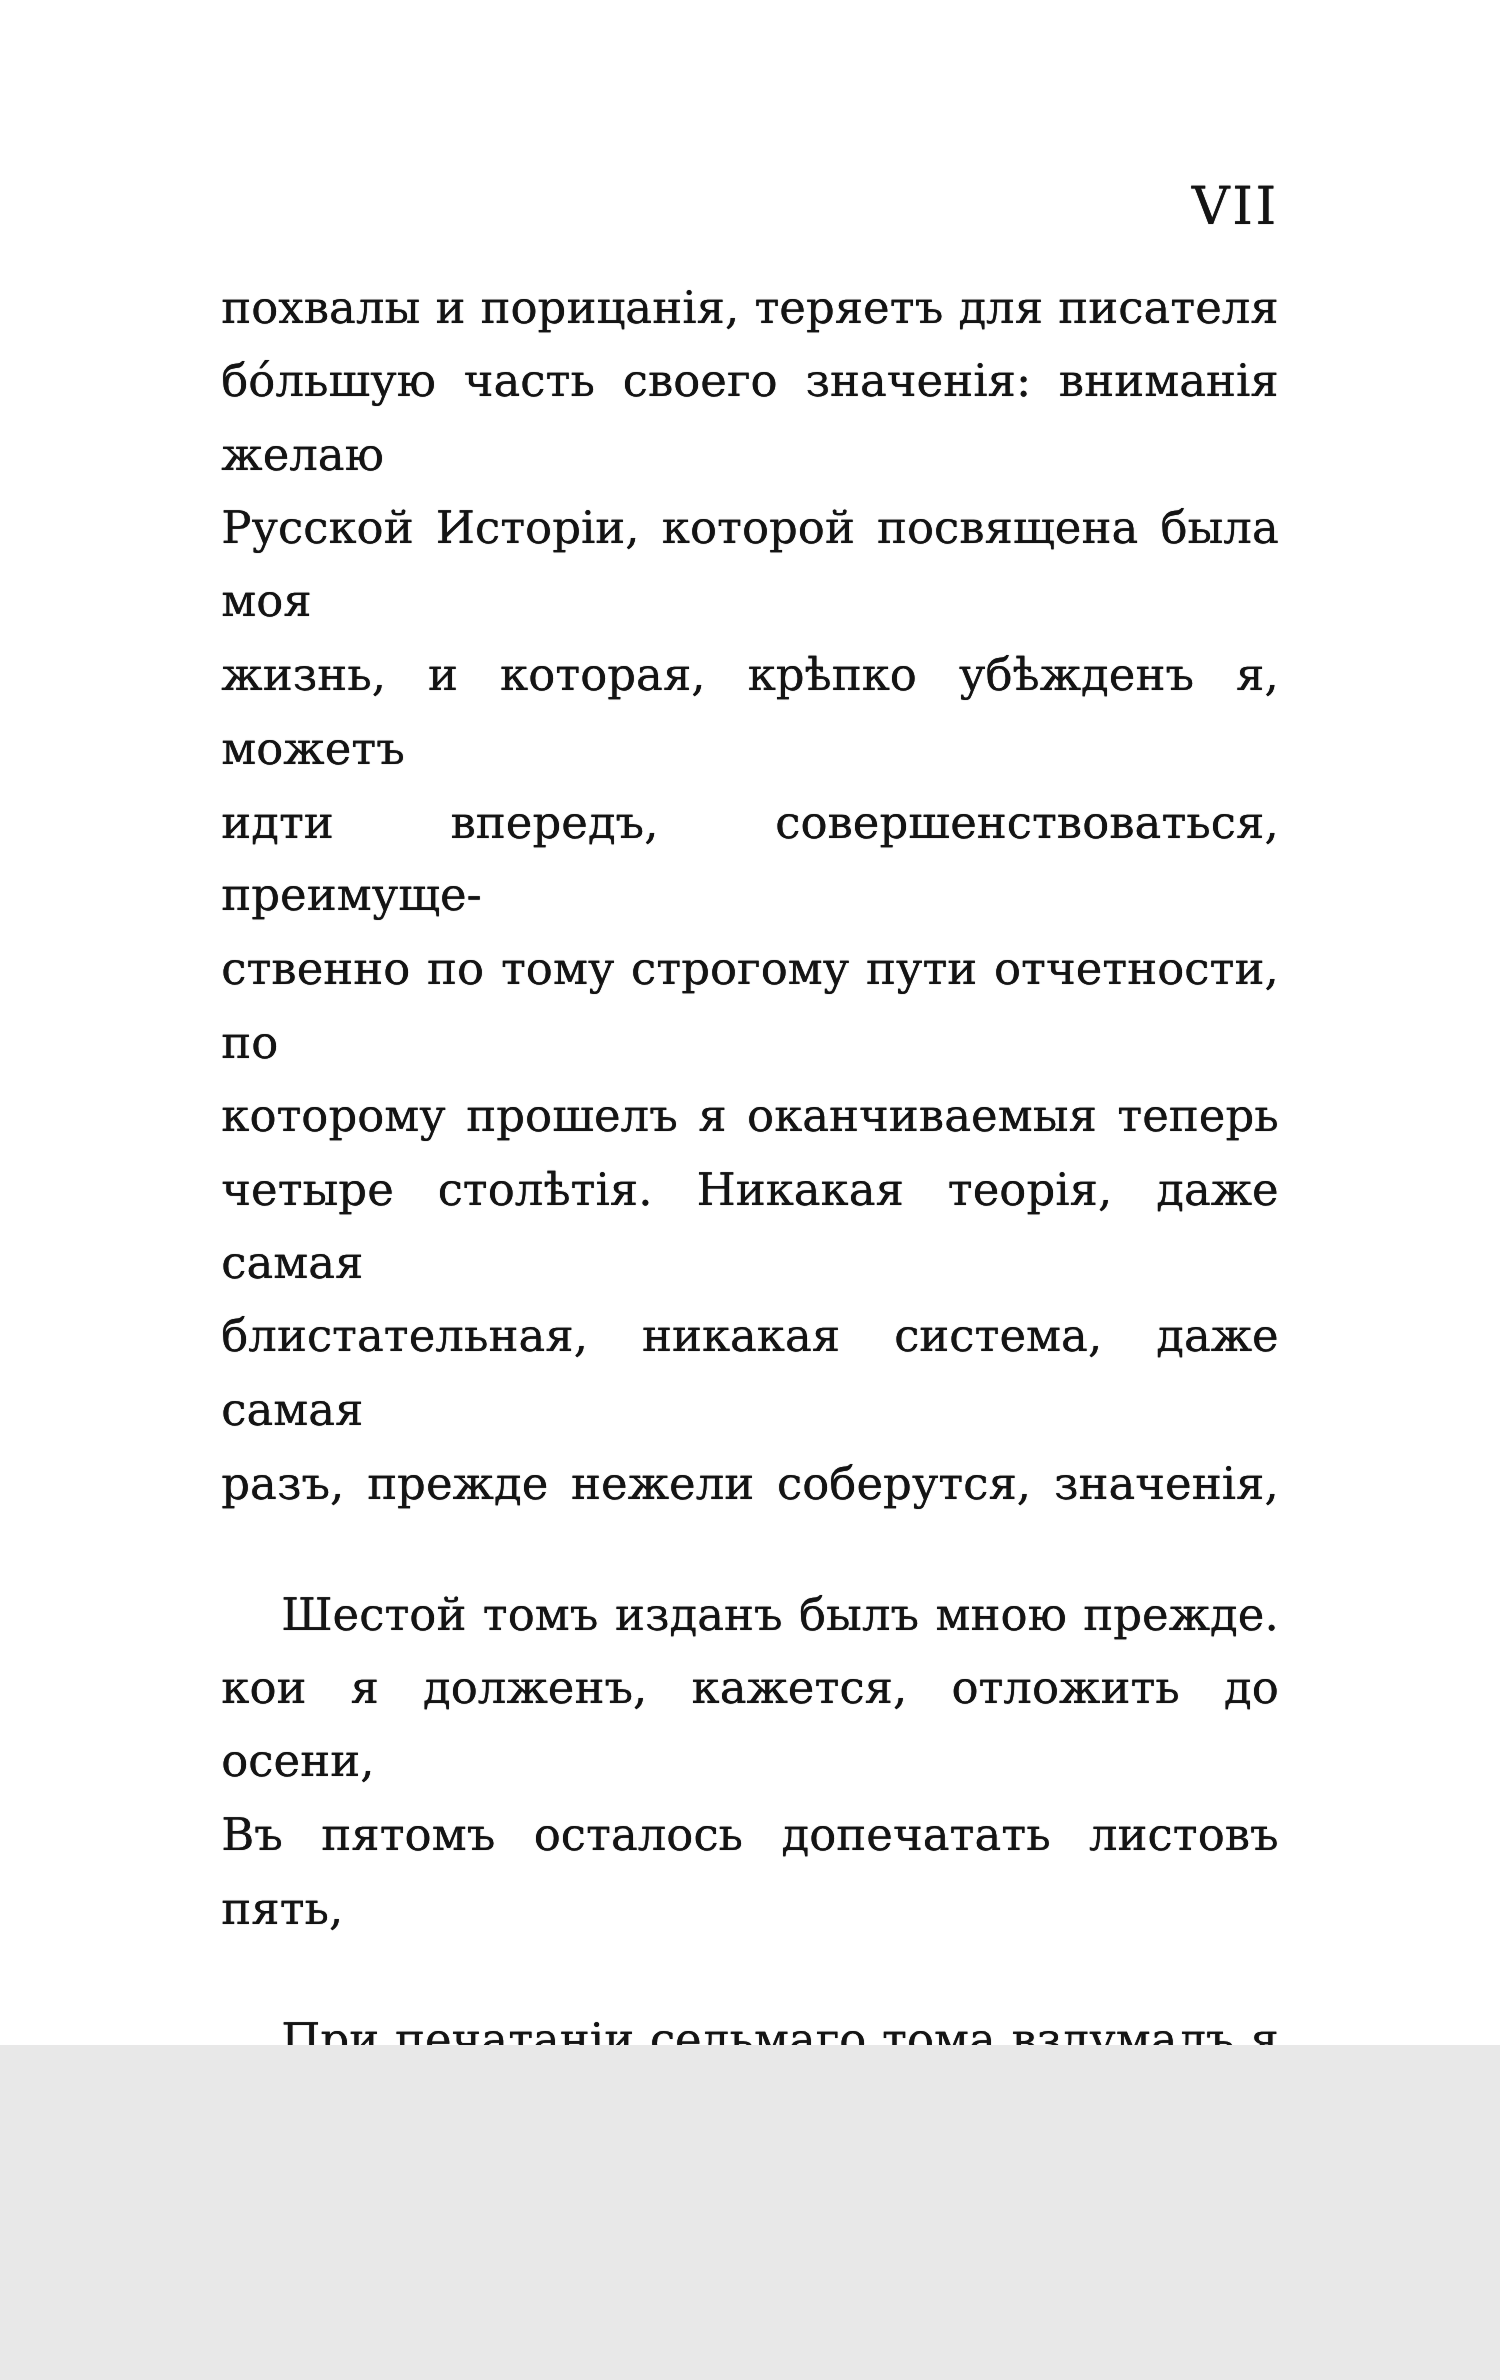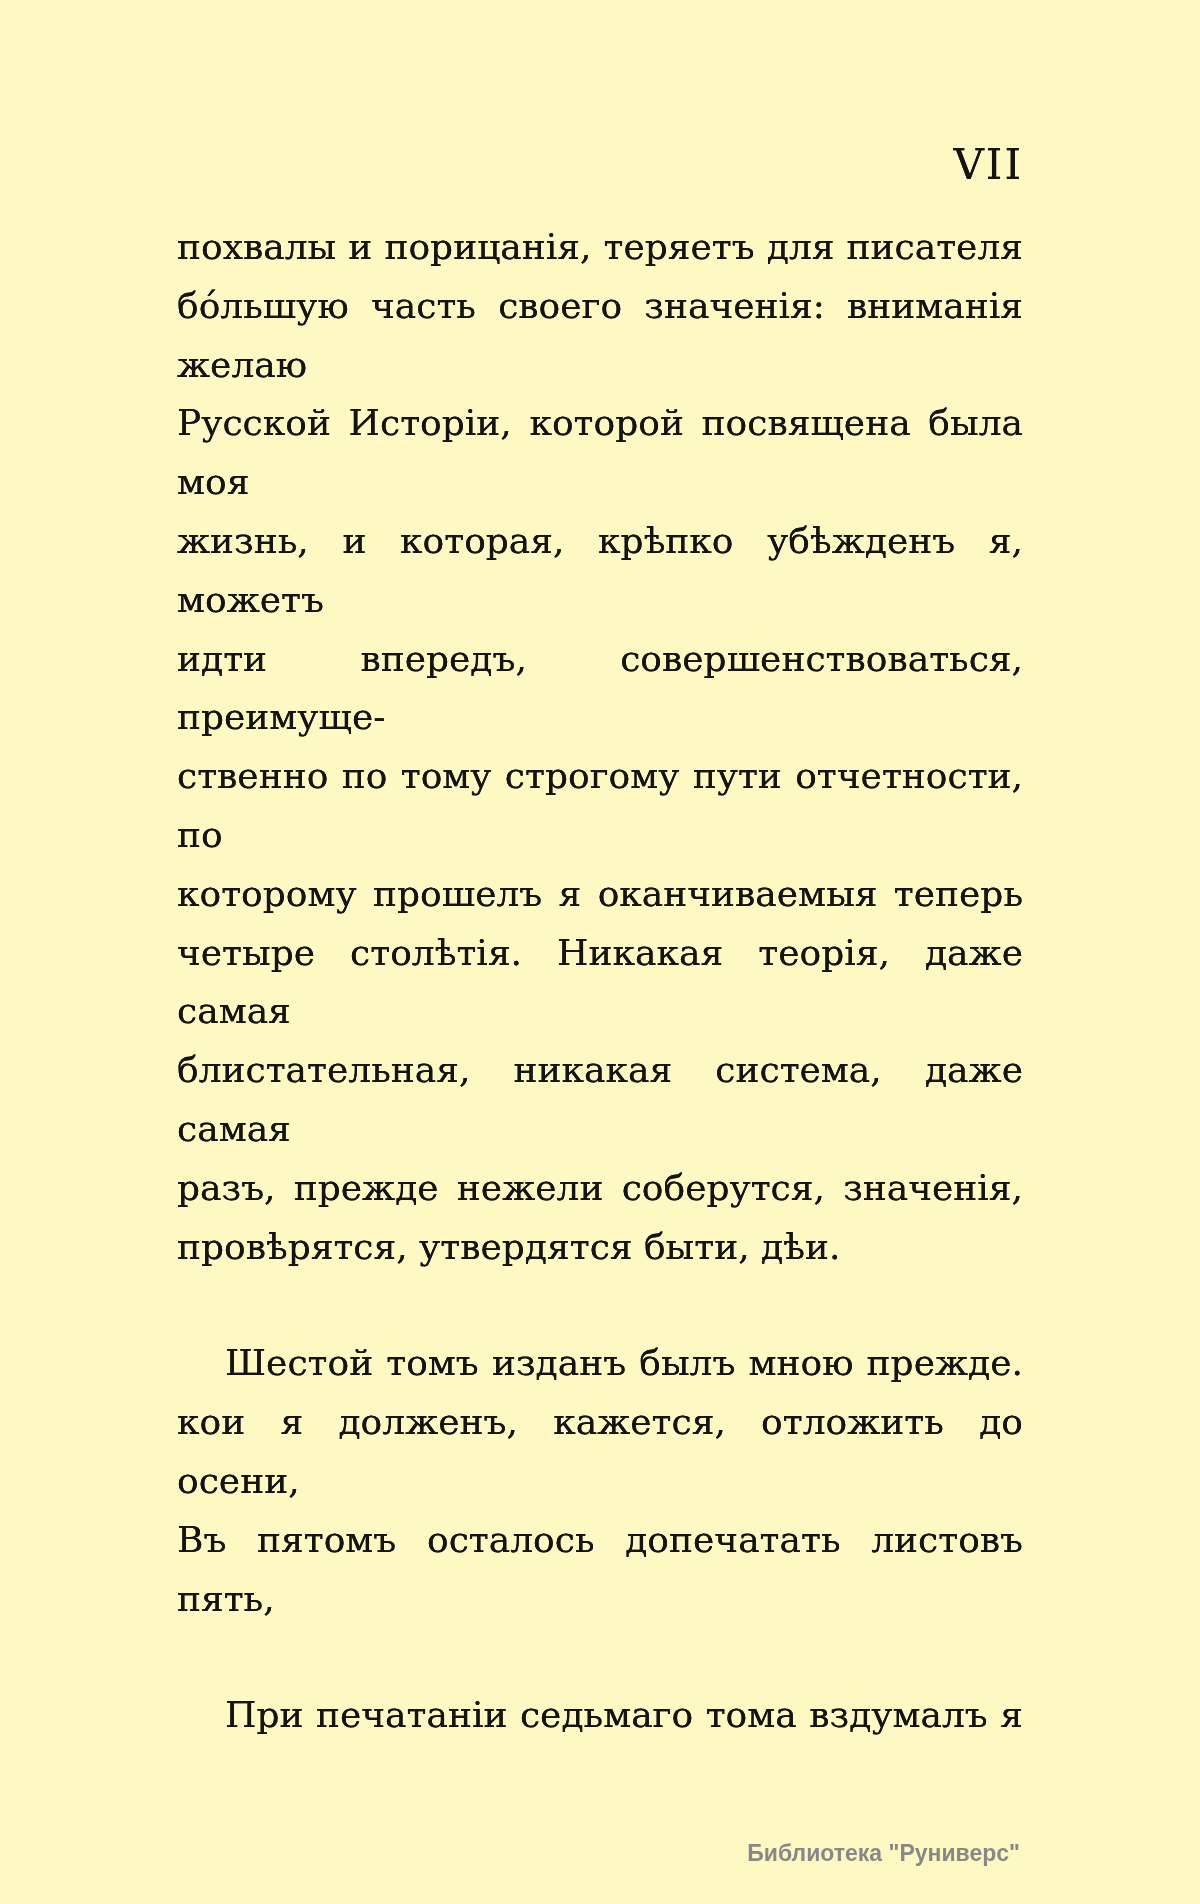--- a/index.html
+++ b/index.html
@@ -1,20 +1,20 @@
 <!DOCTYPE html>
 <html><head>
 <meta charset="utf-8">
 <style>
   html,body{margin:0;padding:0;background:#e8e8e8;}
   .page{
     position:relative;
-    width:1200px;height:1904px;
+    width:1200px;height:1636px;
     margin:0 auto;
-    background:#fef9c3;
+    background:#ffffff;
     font-family:"DejaVu Serif","Liberation Serif",serif;
     color:#141414;
     overflow:hidden;
   }
   .page-number{
     position:absolute;
     top:140px;
     right:177px;
     font-size:42px;
     letter-spacing:2px;
@@ -24,21 +24,21 @@
   .text-block{
     position:absolute;
     left:177px;
     top:218px;
     width:846px;
     font-size:36px;
     line-height:58.8px;
     text-shadow:0 0 0.6px #141414;
   }
   .paragraph{margin:0;padding:0;}
-  .paragraph + .paragraph{margin-top:58px;}
+  .paragraph + .paragraph{margin-top:46px;}
   .line{
     text-align:justify;
     text-align-last:justify;
     text-justify:inter-word;
   }
   .line.last{
     text-align:left;
     text-align-last:left;
   }
   .line.ind{
@@ -68,21 +68,20 @@
       <div class="line">похвалы и порицанія, теряетъ для писателя</div>
       <div class="line">бо́льшую часть своего значенія: вниманія желаю</div>
       <div class="line">Русской Исторіи, которой посвящена была моя</div>
       <div class="line">жизнь, и которая, крѣпко убѣжденъ я, можетъ</div>
       <div class="line">идти впередъ, совершенствоваться, преимуще-</div>
       <div class="line">ственно по тому строгому пути отчетности, по</div>
       <div class="line">которому прошелъ я оканчиваемыя теперь</div>
       <div class="line">четыре столѣтія. Никакая теорія, даже самая</div>
       <div class="line">блистательная, никакая система, даже самая</div>
       <div class="line">разъ, прежде нежели соберутся, значенія,</div>
-      <div class="line last">провѣрятся, утвердятся быти, дѣи.</div>
     </div>
 
     <div class="paragraph">
       <div class="line ind">Шестой томъ изданъ былъ мною прежде.</div>
       <div class="line">кои я долженъ, кажется, отложить до осени,</div>
       <div class="line">Въ пятомъ осталось допечатать листовъ пять,</div>
     </div>
 
     <div class="paragraph">
       <div class="line ind">При печатаніи седьмаго тома вздумалъ я</div>

